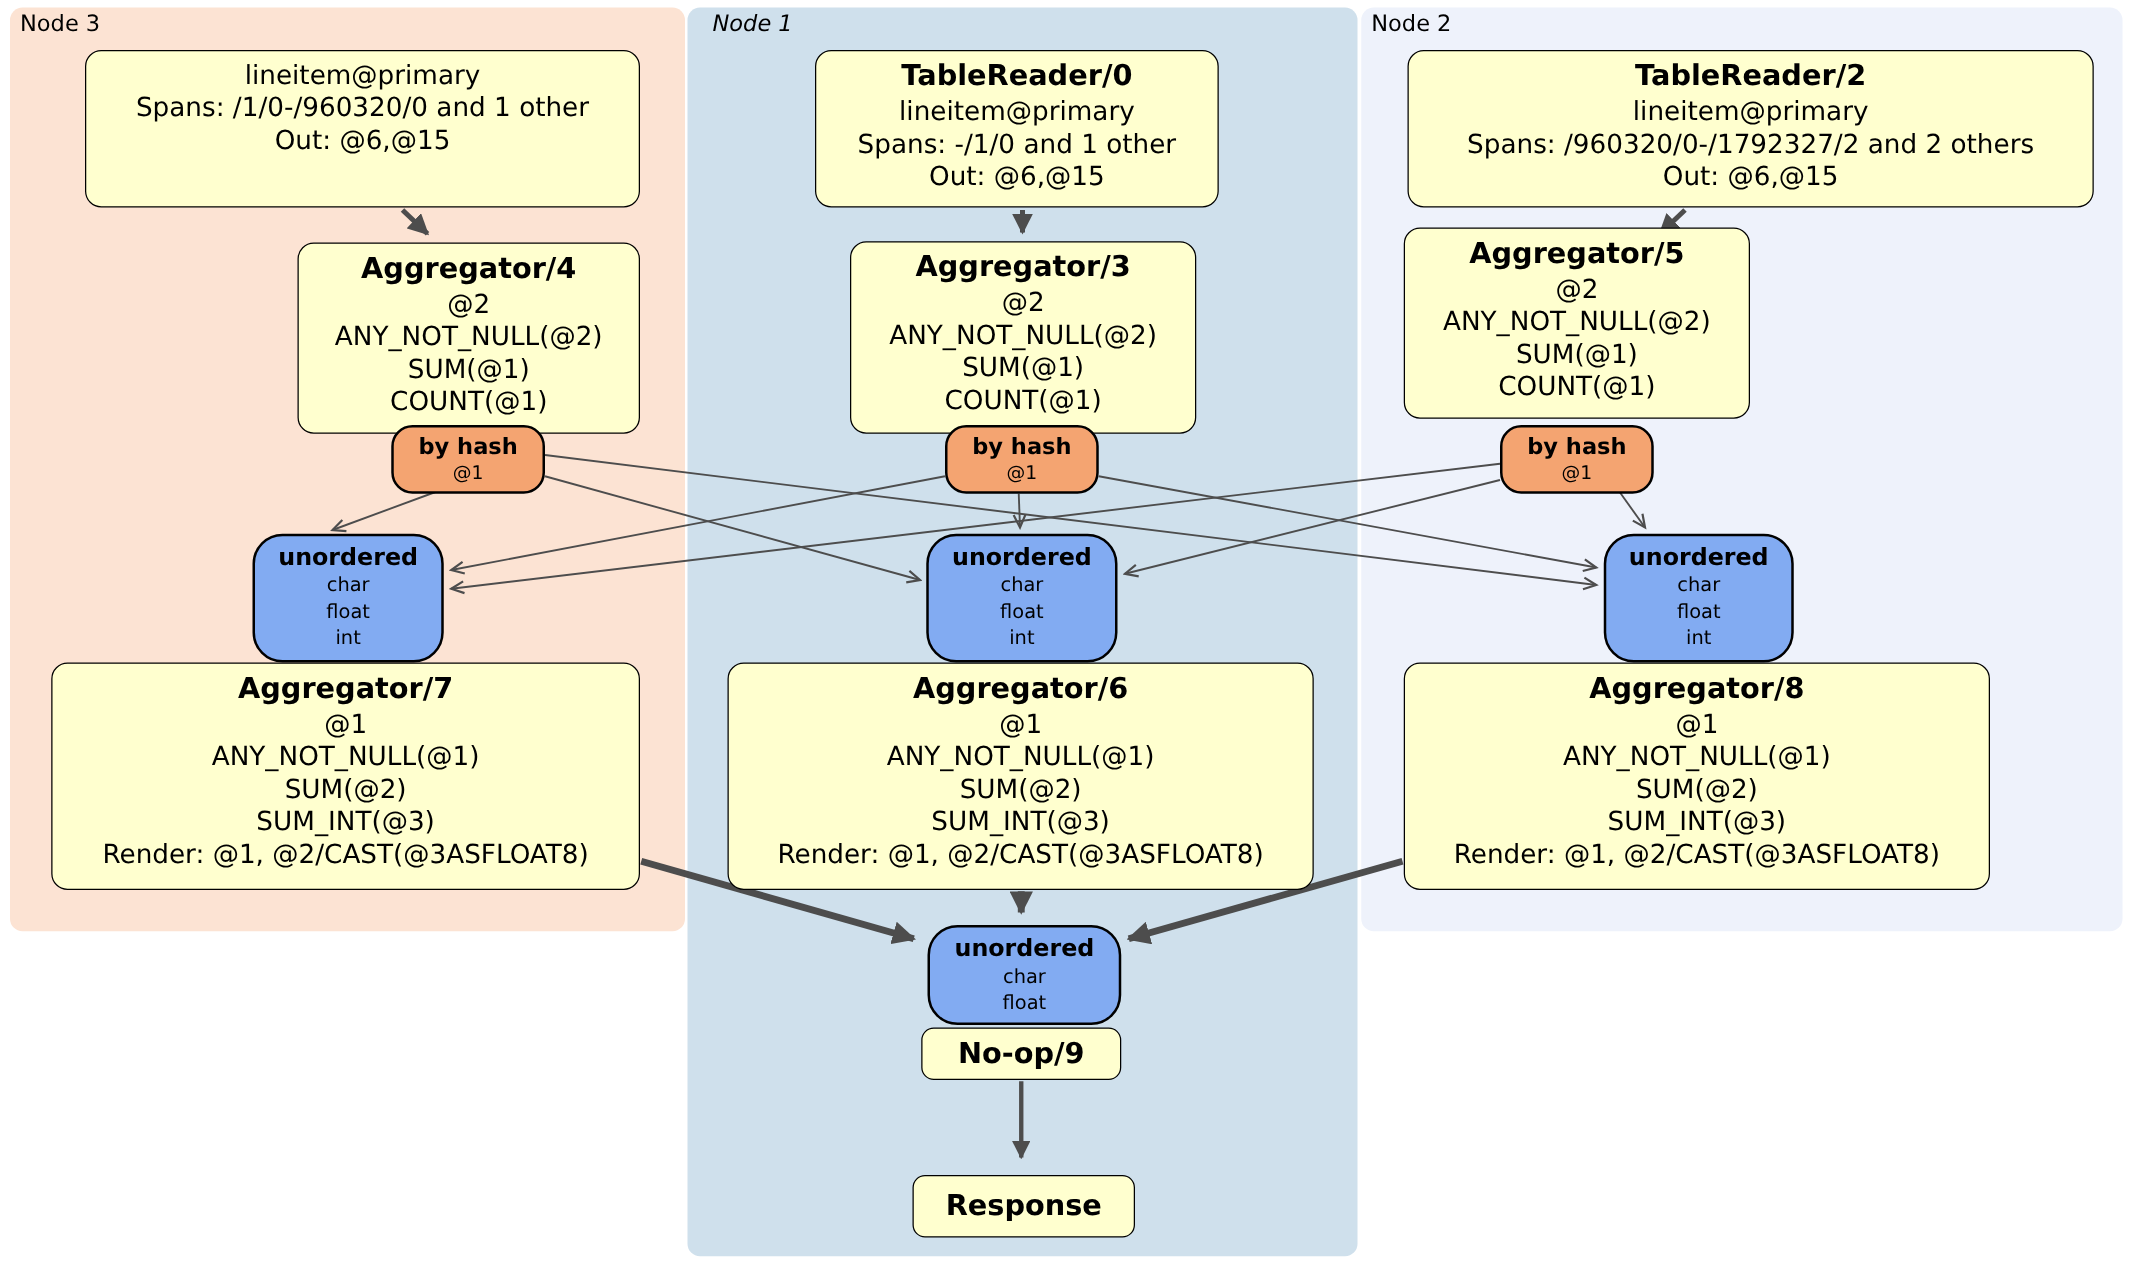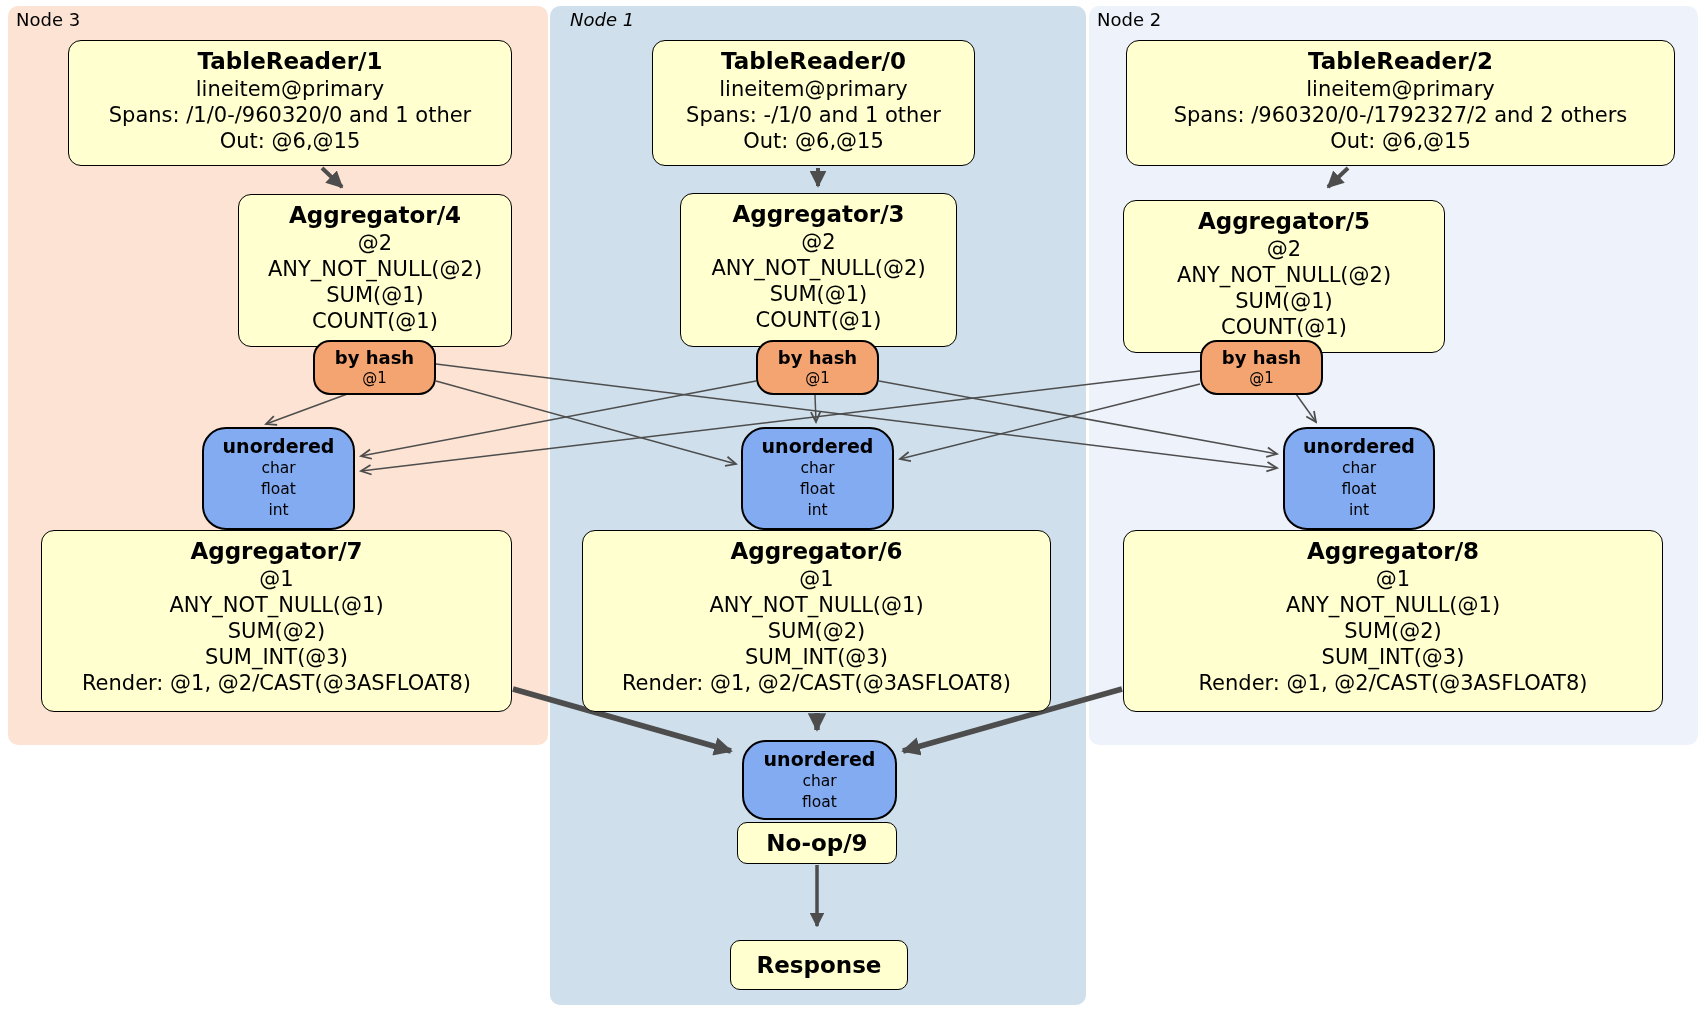--- a/index.html
+++ b/index.html
@@ -93,21 +93,20 @@
       <path d="M817,713 L817,730" marker-end="url(#m-thick)"></path>
       <path d="M1122,689 L903,751" marker-end="url(#m-thick)"></path>
     </g>
 
     <g stroke="#4D4D4D" stroke-width="3.5" fill="none">
       <path d="M817,865 L817,926" marker-end="url(#m-med)"></path>
     </g>
   </svg>
 
   <div class="pbox" style="left:68px;top:40px;width:444px;height:126px">
-    <div class="ptitle">TableReader/1</div>
     <div class="pline">lineitem@primary</div>
     <div class="pline">Spans: /1/0-/960320/0 and 1 other</div>
     <div class="pline">Out: @6,@15</div>
   </div>
 
   <div class="pbox" style="left:238px;top:194px;width:274px;height:153px">
     <div class="ptitle">Aggregator/4</div>
     <div class="pline">@2</div>
     <div class="pline">ANY_NOT_NULL(@2)</div>
     <div class="pline">SUM(@1)</div>
@@ -181,41 +180,41 @@
 
   <div class="tbox" style="left:730px;top:940px;width:178px;height:50px">Response</div>
 
   <div class="pbox" style="left:1126px;top:40px;width:549px;height:126px">
     <div class="ptitle">TableReader/2</div>
     <div class="pline">lineitem@primary</div>
     <div class="pline">Spans: /960320/0-/1792327/2 and 2 others</div>
     <div class="pline">Out: @6,@15</div>
   </div>
 
-  <div class="pbox" style="left:1123px;top:200px;width:322px;height:153px">
+  <div class="pbox" style="left:1123px;top:182px;width:277px;height:153px">
     <div class="ptitle">Aggregator/5</div>
     <div class="pline">@2</div>
     <div class="pline">ANY_NOT_NULL(@2)</div>
     <div class="pline">SUM(@1)</div>
     <div class="pline">COUNT(@1)</div>
   </div>
 
   <div class="hash" style="left:1200px;top:340px;width:123px;height:55px">
     <div class="htitle">by hash</div>
     <div class="hsub">@1</div>
   </div>
 
   <div class="sync" style="left:1283px;top:427px;width:152px;height:103px">
     <div class="stitle">unordered</div>
     <div class="sline">char</div>
     <div class="sline">float</div>
     <div class="sline">int</div>
   </div>
 
-  <div class="pbox" style="left:1123px;top:530px;width:540px;height:182px">
+  <div class="pbox" style="left:1123px;top:530px;width:469px;height:182px">
     <div class="ptitle">Aggregator/8</div>
     <div class="pline">@1</div>
     <div class="pline">ANY_NOT_NULL(@1)</div>
     <div class="pline">SUM(@2)</div>
     <div class="pline">SUM_INT(@3)</div>
     <div class="pline">Render: @1, @2/CAST(@3ASFLOAT8)</div>
   </div>
 
 </div>
 

